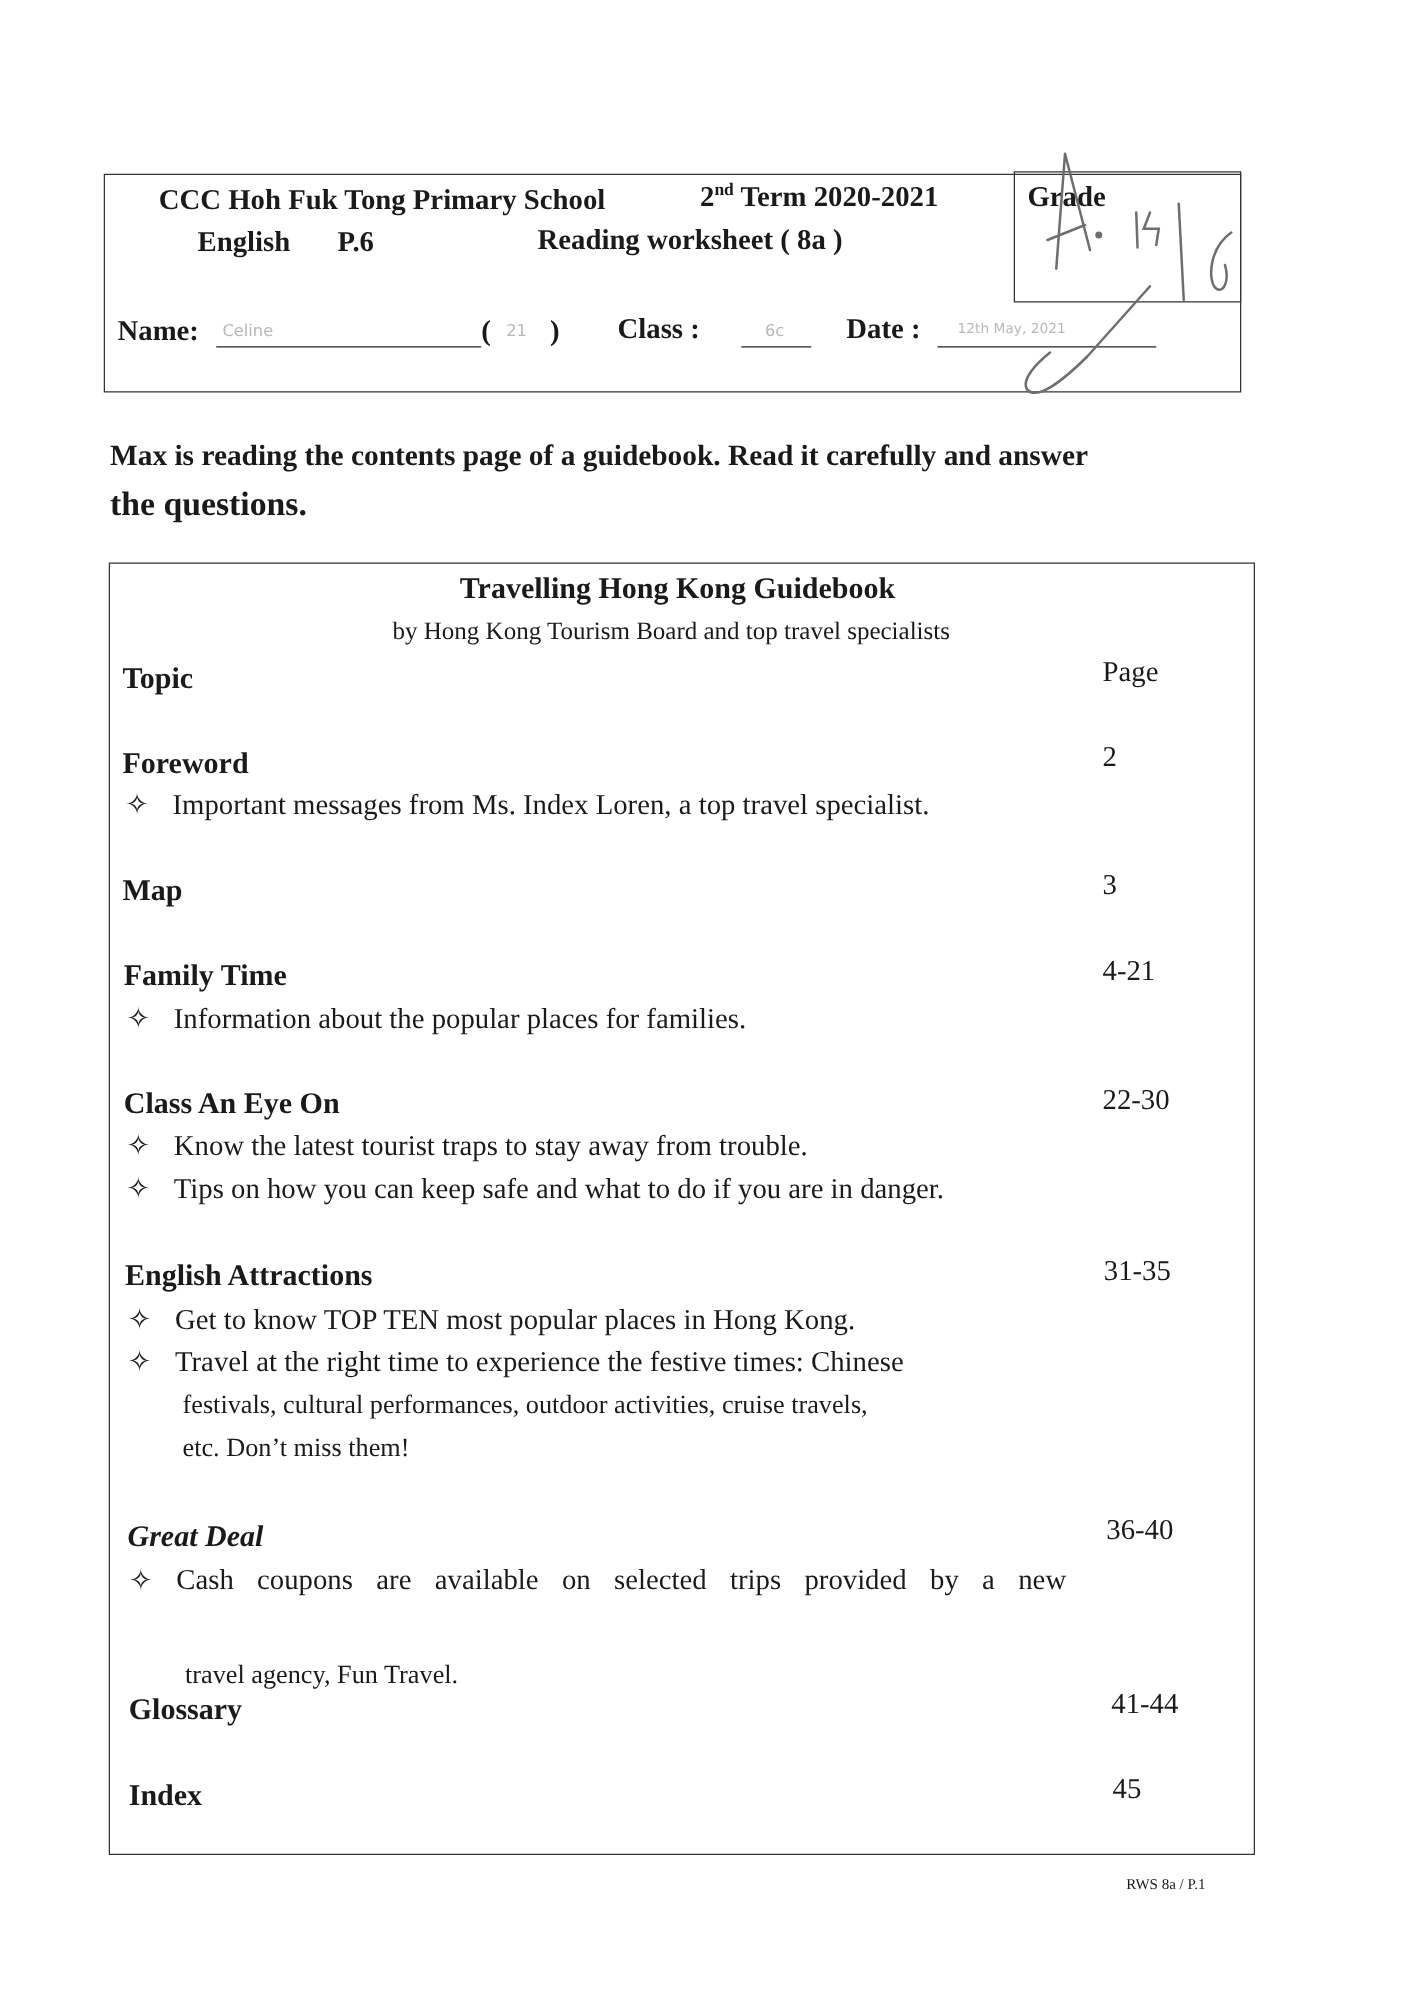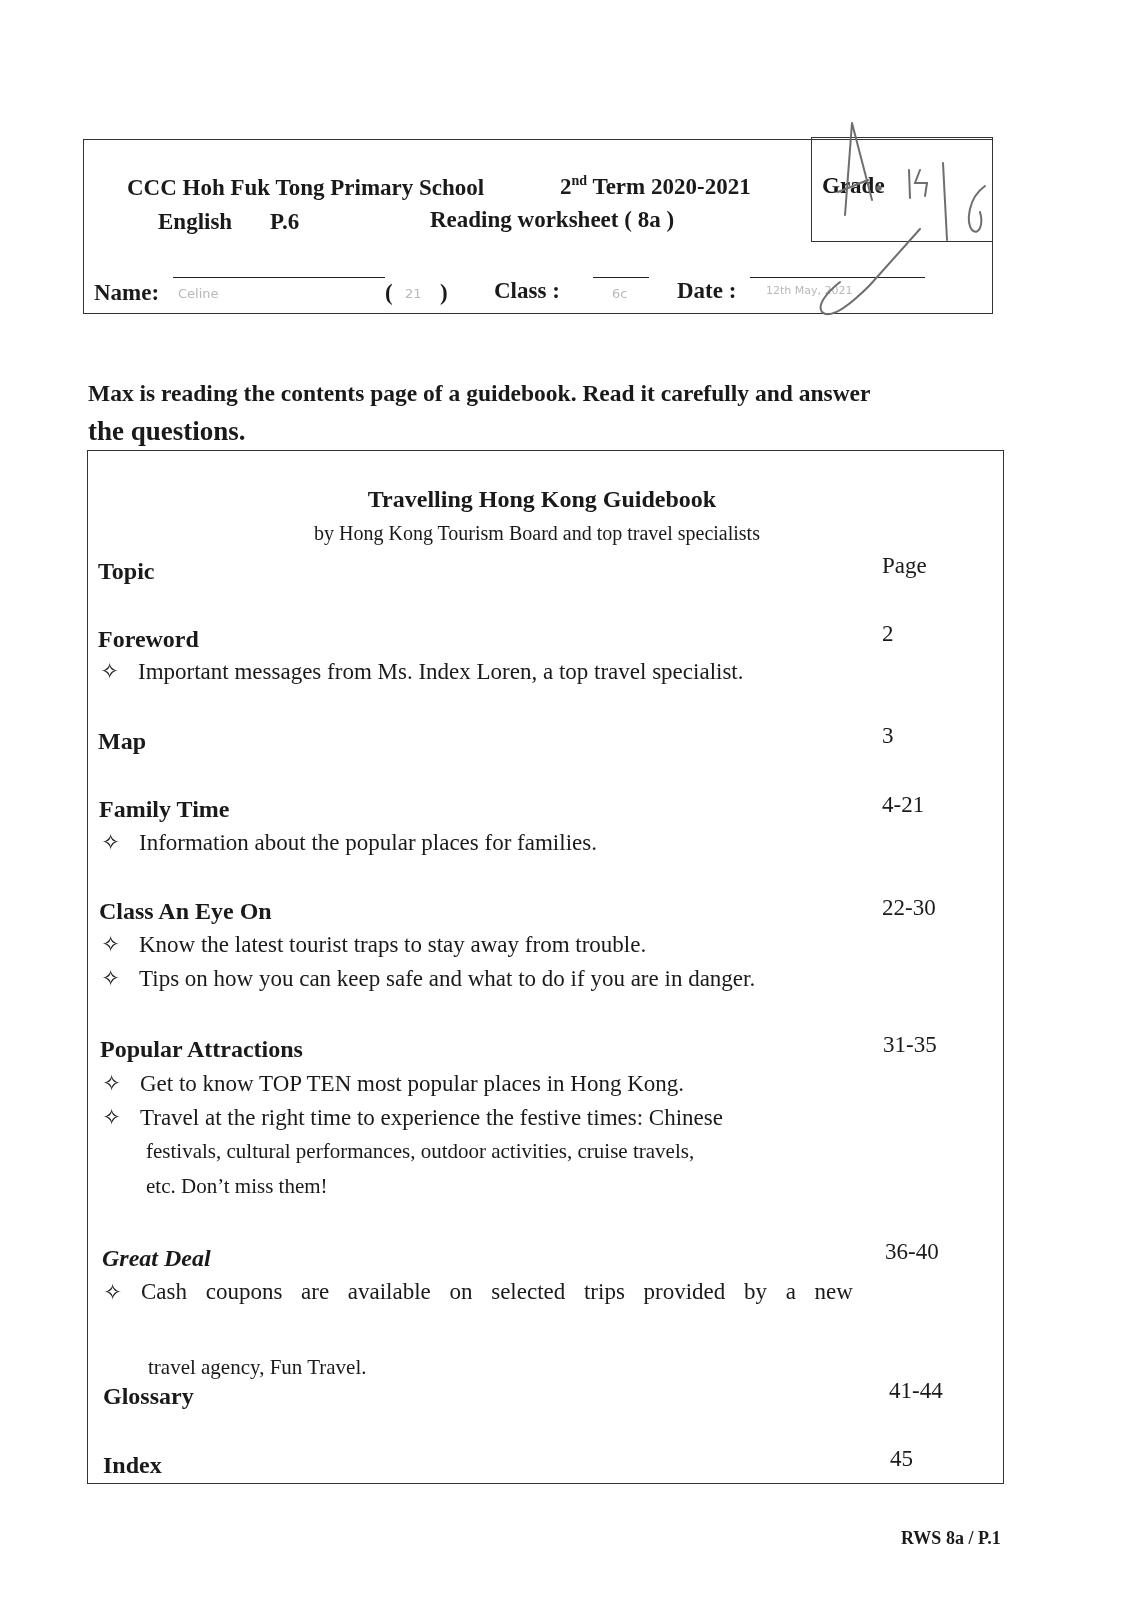--- a/index.html
+++ b/index.html
@@ -1,32 +1,32 @@
 <!DOCTYPE html>
 <html><head>
 <meta charset="utf-8">
 <style>
   html, body { margin:0; padding:0; }
   body {
     width:1131px; height:1600px; background:#fff; position:relative; overflow:hidden;
     font-family:"Liberation Serif", "DejaVu Serif", serif; color:#1a1a1a;
   }
-  .abs { position:absolute;margin-top:28px; }
+  .abs { position:absolute; }
   .box { position:absolute; border:1.5px solid #333; box-sizing:border-box; }
   .hw { font-family:"DejaVu Sans", sans-serif; color:#b8b8b8; font-size:13px; }
   .line { position:absolute; border-bottom:1.5px solid #222; }
   .h2 { font-size:24px; font-weight:bold; }
   .hdr { font-size:23px; font-weight:bold; white-space:nowrap; }
   .topic { font-size:24px; font-weight:bold; white-space:nowrap; }
   .page { font-size:23px; white-space:nowrap; }
   .bullet { font-size:23px; white-space:nowrap; }
   .bullet .star { display:inline-block; width:38px; }
   .cont { font-size:21px; white-space:nowrap; }
   .just { display:flex; justify-content:space-between; width:712px; }
-  .footer { font-size:18px;font-weight:bold; }
+  .footer { font-size:12px; }
   svg.pen { position:absolute; left:0; top:0; pointer-events:none; }
 </style>
 </head>
 <body>
 
 <div class="box" style="left:83px; top:139px; width:910px; height:175px;"></div>
 <div class="box" style="left:811px; top:137px; width:182px; height:105px;"></div>
 
 <div class="abs hdr" style="left:127px; top:147px;">
   <span>CCC Hoh Fuk Tong Primary School</span>
@@ -101,21 +101,21 @@
 
 <div class="abs topic" style="left:99px; top:768px;">Family Time</div>
 <div class="abs page" style="left:882px; top:764px;">4-21</div>
 <div class="abs bullet" style="left:101px; top:801px;"><span class="star">✧</span><span>Information about the popular places for families.</span></div>
 
 <div class="abs topic" style="left:99px; top:870px;">Class An Eye On</div>
 <div class="abs page" style="left:882px; top:867px;">22-30</div>
 <div class="abs bullet" style="left:101px; top:903px;"><span class="star">✧</span><span>Know the latest tourist traps to stay away from trouble.</span></div>
 <div class="abs bullet" style="left:101px; top:937px;"><span class="star">✧</span><span>Tips on how you can keep safe and what to do if you are in danger.</span></div>
 
-<div class="abs topic" style="left:100px; top:1008px;">Popular Attractions</div>
+<div class="abs topic" style="left:100px; top:1008px;">English Attractions</div>
 <div class="abs page" style="left:883px; top:1004px;">31-35</div>
 <div class="abs bullet" style="left:102px; top:1042px;"><span class="star">✧</span><span>Get to know TOP TEN most popular places in Hong Kong.</span></div>
 <div class="abs bullet" style="left:102px; top:1076px;"><span class="star">✧</span><span>Travel at the right time to experience the festive times: Chinese</span></div>
 <div class="abs cont" style="left:146px; top:1111px;">festivals, cultural performances, outdoor activities, cruise travels,</div>
 <div class="abs cont" style="left:146px; top:1146px;">etc. Don’t miss them!</div>
 
 <div class="abs topic" style="left:102px; top:1217px;font-style:italic;">Great Deal</div>
 <div class="abs page" style="left:885px; top:1211px;">36-40</div>
 <div class="abs bullet" style="left:103px; top:1251px; display:flex;">
   <span class="star">✧</span>

